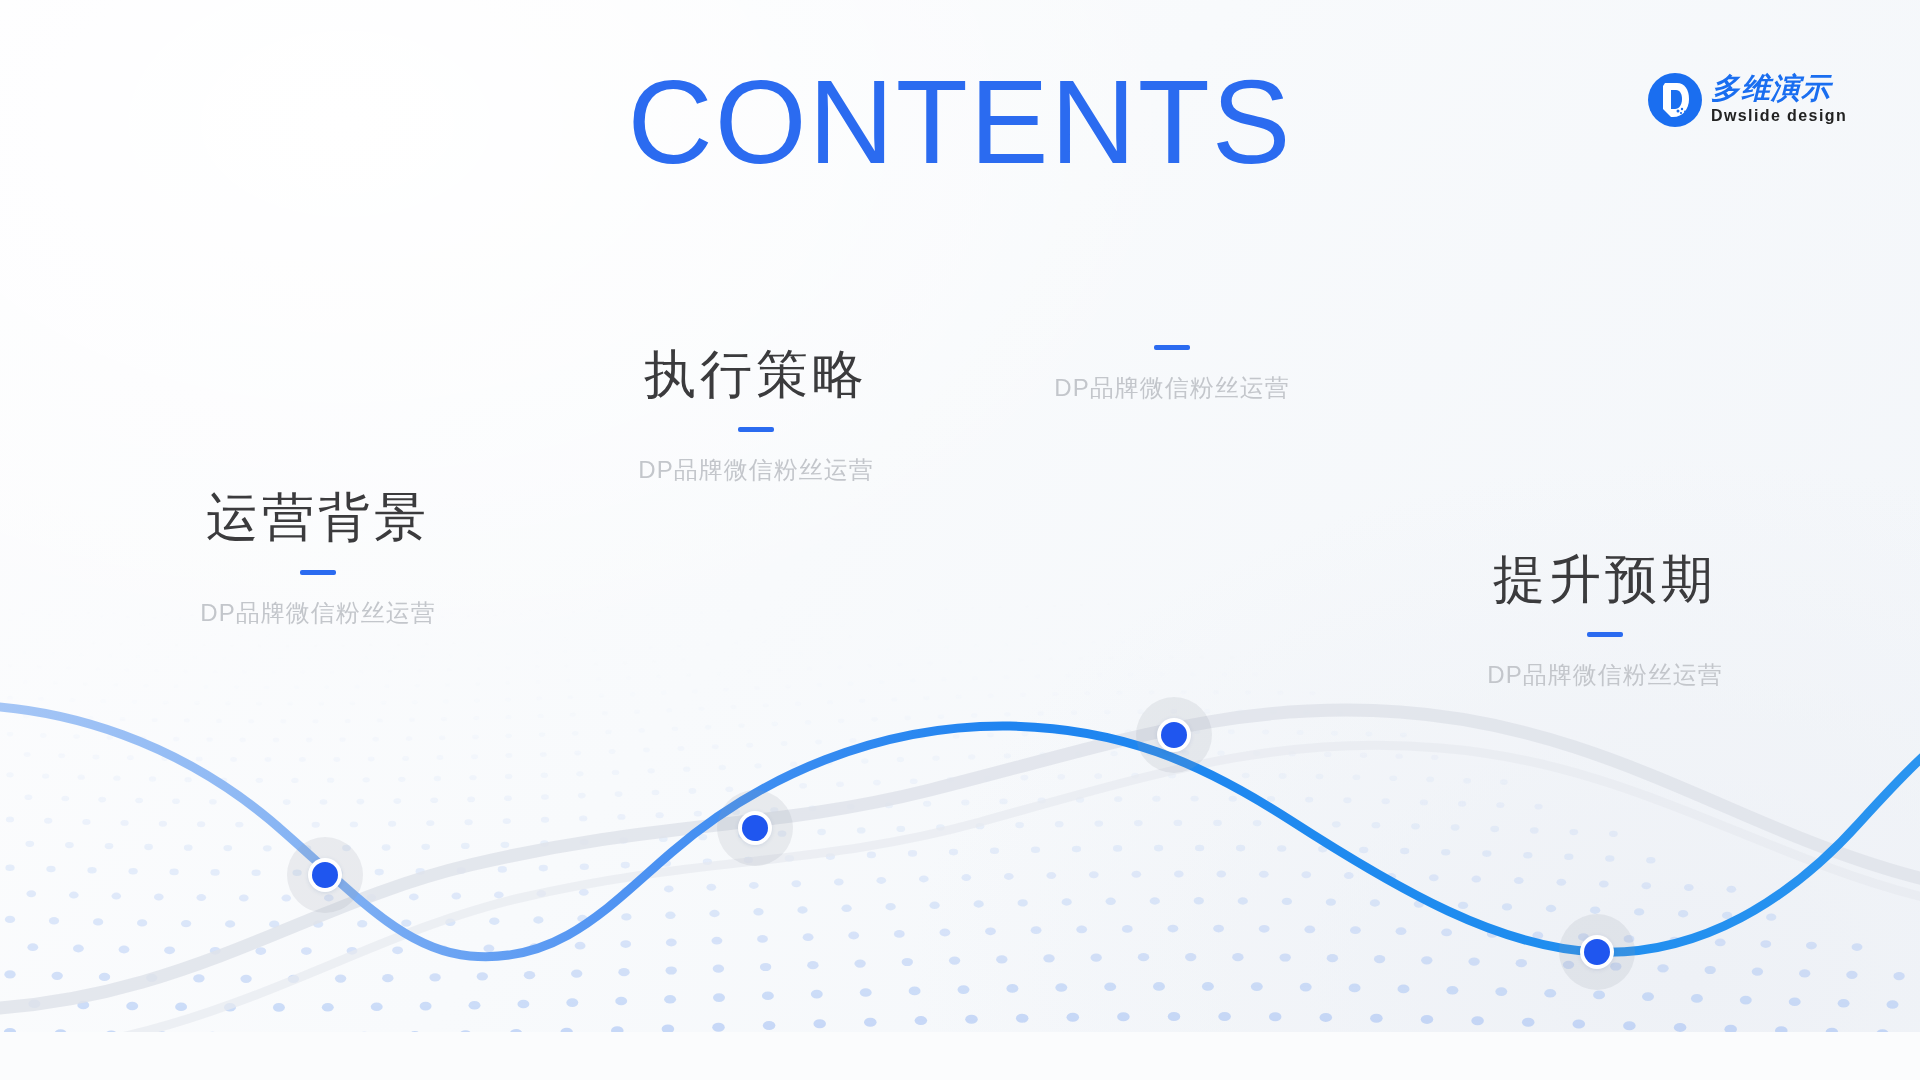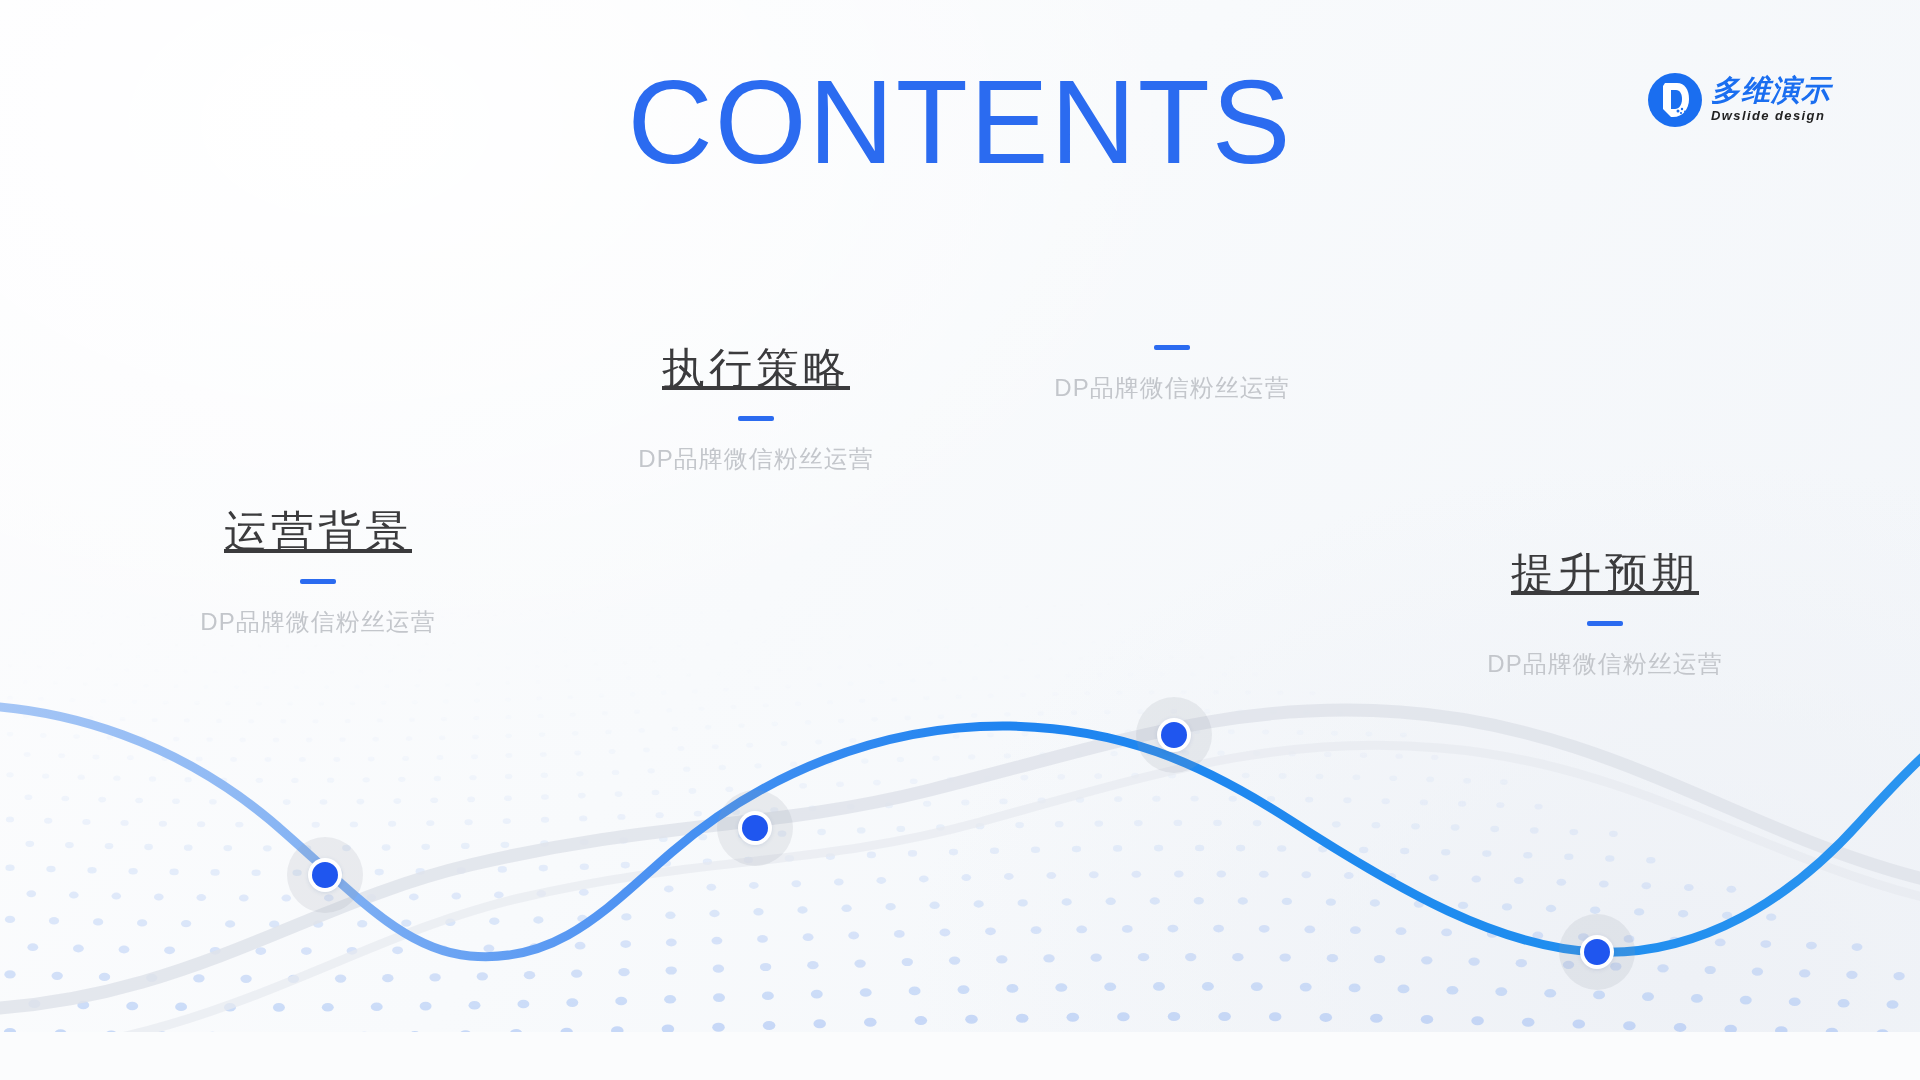--- a/index.html
+++ b/index.html
@@ -52,40 +52,38 @@
     width:28px; height:36px;
   }
   #logo-text { display:flex; flex-direction:column; justify-content:center; }
   #logo-cn {
     font-size:29px; font-weight:bold; color:#1a6ef0;
     letter-spacing:1px; line-height:1.05;
     font-style:italic;
     font-family:"DejaVu Sans","Liberation Sans",sans-serif;
   }
   #logo-en {
-    font-size:13px; font-weight:bold; color:#222;
+    font-size:16px; font-weight:bold; color:#222;
     letter-spacing:1.4px; line-height:1.3; margin-top:2px;
-    font-style:italic;
   }
 
   
   .item {
     position:absolute;
     width:430px;
     text-align:center;
     transform:translateX(-50%);
   }
   .item-title {
-    font-size:43px;
+    font-size:52px;
     font-weight:500;
     color:#3b3b3d;
     letter-spacing:4px;
     line-height:1.25;
     white-space:nowrap;
-    text-decoration:underline;
   }
   .item-rule {
     width:36px; height:5px;
     background:#2b6bf0;
     border-radius:2px;
     margin:20px auto 0;
   }
   .item-sub {
     margin-top:22px;
     font-size:24px;
@@ -1295,21 +1293,21 @@
         <circle cx="24" cy="29.5" r="1" fill="#1a6ef0"></circle>
       </svg>
     </div>
     <div id="logo-text">
       <div id="logo-cn">多维演示</div>
       <div id="logo-en">Dwslide  design</div>
     </div>
   </div>
 
   <div id="items-layer">
-      <div class="item" style="left: 318px; top: 485px; margin-top: 20px;">
+      <div class="item" style="left: 318px; top: 485px;">
         <div class="item-title">运营背景</div>
         <div class="item-rule"></div>
         <div class="item-sub">DP品牌微信粉丝运营</div>
       </div>
       <div class="item" style="left: 756px; top: 342px;">
         <div class="item-title">执行策略</div>
         <div class="item-rule"></div>
         <div class="item-sub">DP品牌微信粉丝运营</div>
       </div>
       <div class="item" style="left: 1172px; top: 325px;">

